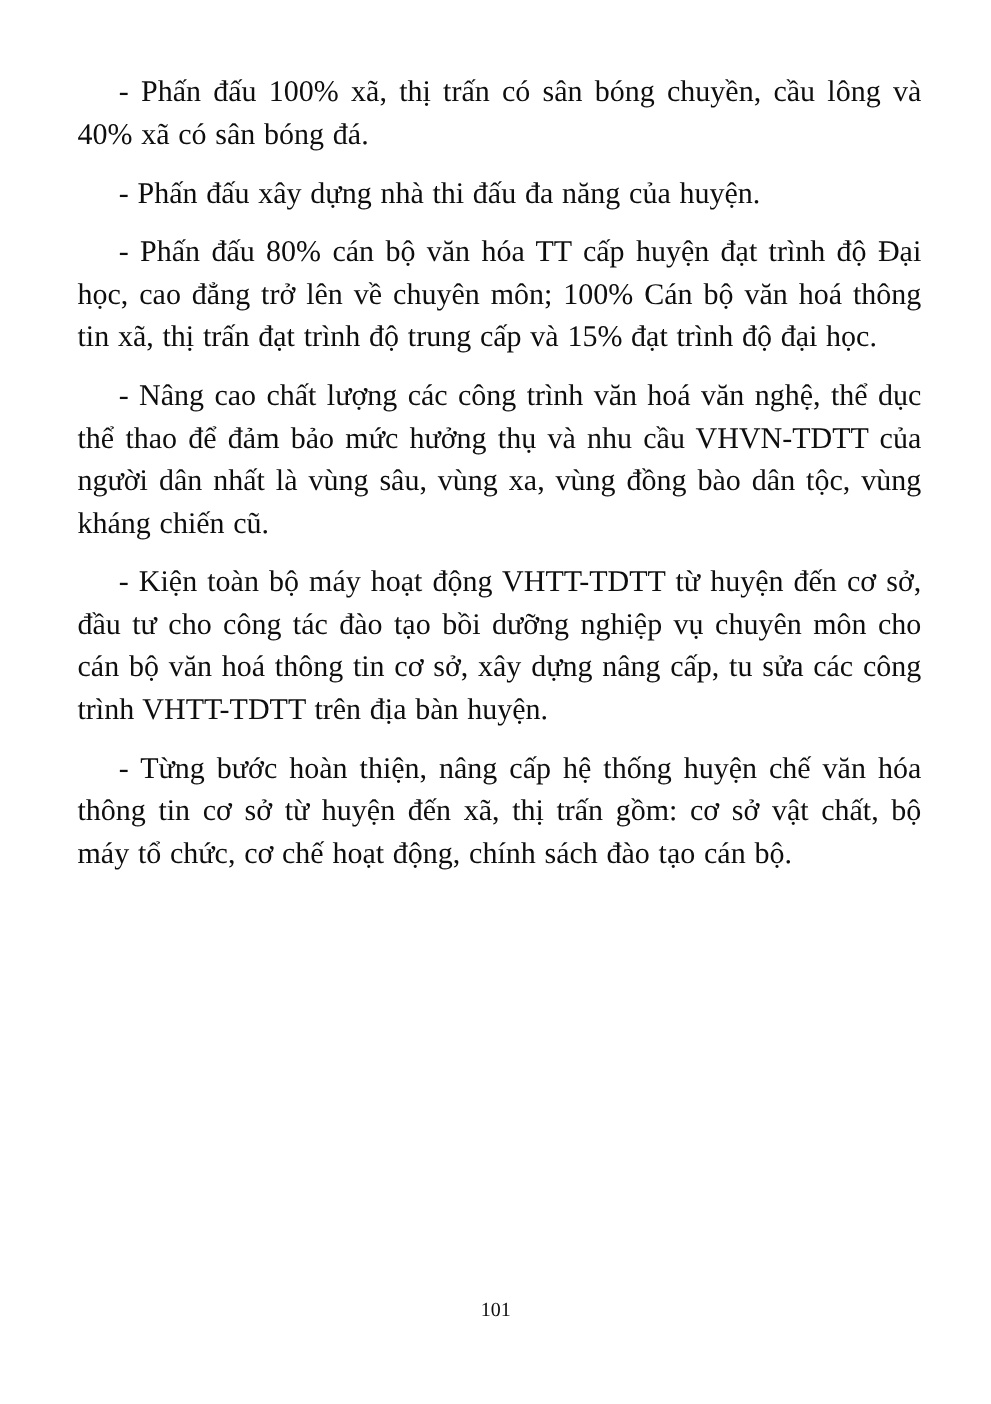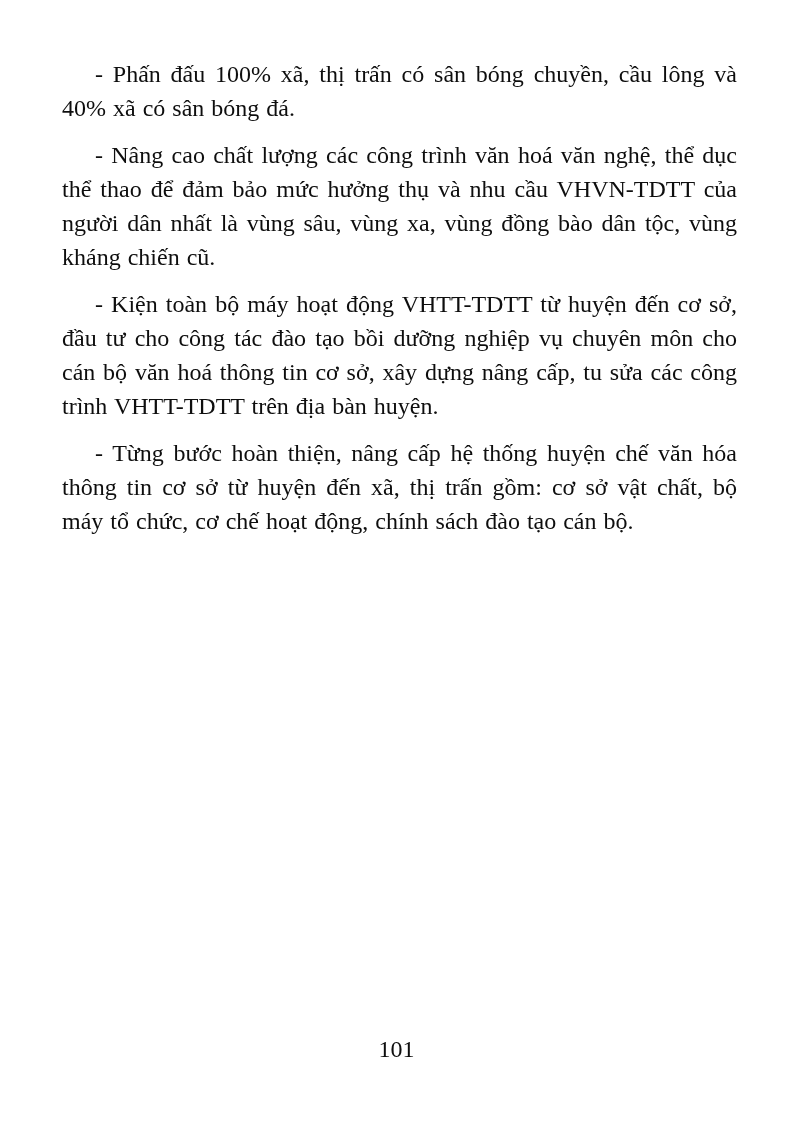--- a/index.html
+++ b/index.html
@@ -33,35 +33,37 @@
     text-indent: 33px;
     margin: 4px 0 14px 0;
     letter-spacing: 0.3px;
   }
   .page-number {
     position: absolute;
     left: 0;
     right: 0;
     bottom: 61px;
     text-align: center;
-    font-size: 24px;
+    font-size: 16px;
     line-height: 26px;
     color: #0e0e0e;
     margin-top: 48px;
   }
 </style>
 </head>
 <body>
 
 <div class="page">
 
   <p class="para">- Phấn đấu 100% xã, thị trấn có sân bóng chuyền, cầu lông và 40% xã có sân bóng đá.</p>
 
+  <p class="para">- Phấn đấu xây dựng nhà thi đấu đa năng của huyện.</p>
 
 
+  <p class="para">- Phấn đấu 80% cán bộ văn hóa TT cấp huyện đạt trình độ Đại học, cao đẳng trở lên về chuyên môn; 100% Cán bộ văn hoá thông tin xã, thị trấn đạt trình độ trung cấp và 15% đạt trình độ đại học.</p>
 
   <p class="para">- Nâng cao chất lượng các công trình văn hoá văn nghệ, thể dục thể thao để đảm bảo mức hưởng thụ và nhu cầu VHVN-TDTT của người dân nhất là vùng sâu, vùng xa, vùng đồng bào dân tộc, vùng kháng chiến cũ.</p>
 
   <p class="para">- Kiện toàn bộ máy hoạt động VHTT-TDTT từ huyện đến cơ sở, đầu tư cho công tác đào tạo bồi dưỡng nghiệp vụ chuyên môn cho cán bộ văn hoá thông tin cơ sở, xây dựng nâng cấp, tu sửa các công trình VHTT-TDTT trên địa bàn huyện.</p>
 
 
   <p class="para">- Từng bước hoàn thiện, nâng cấp hệ thống huyện chế văn hóa thông tin cơ sở từ huyện đến xã, thị trấn gồm: cơ sở vật chất, bộ máy tổ chức, cơ chế hoạt động, chính sách đào tạo cán bộ.</p>
 
 
   <div class="page-number">101</div>

